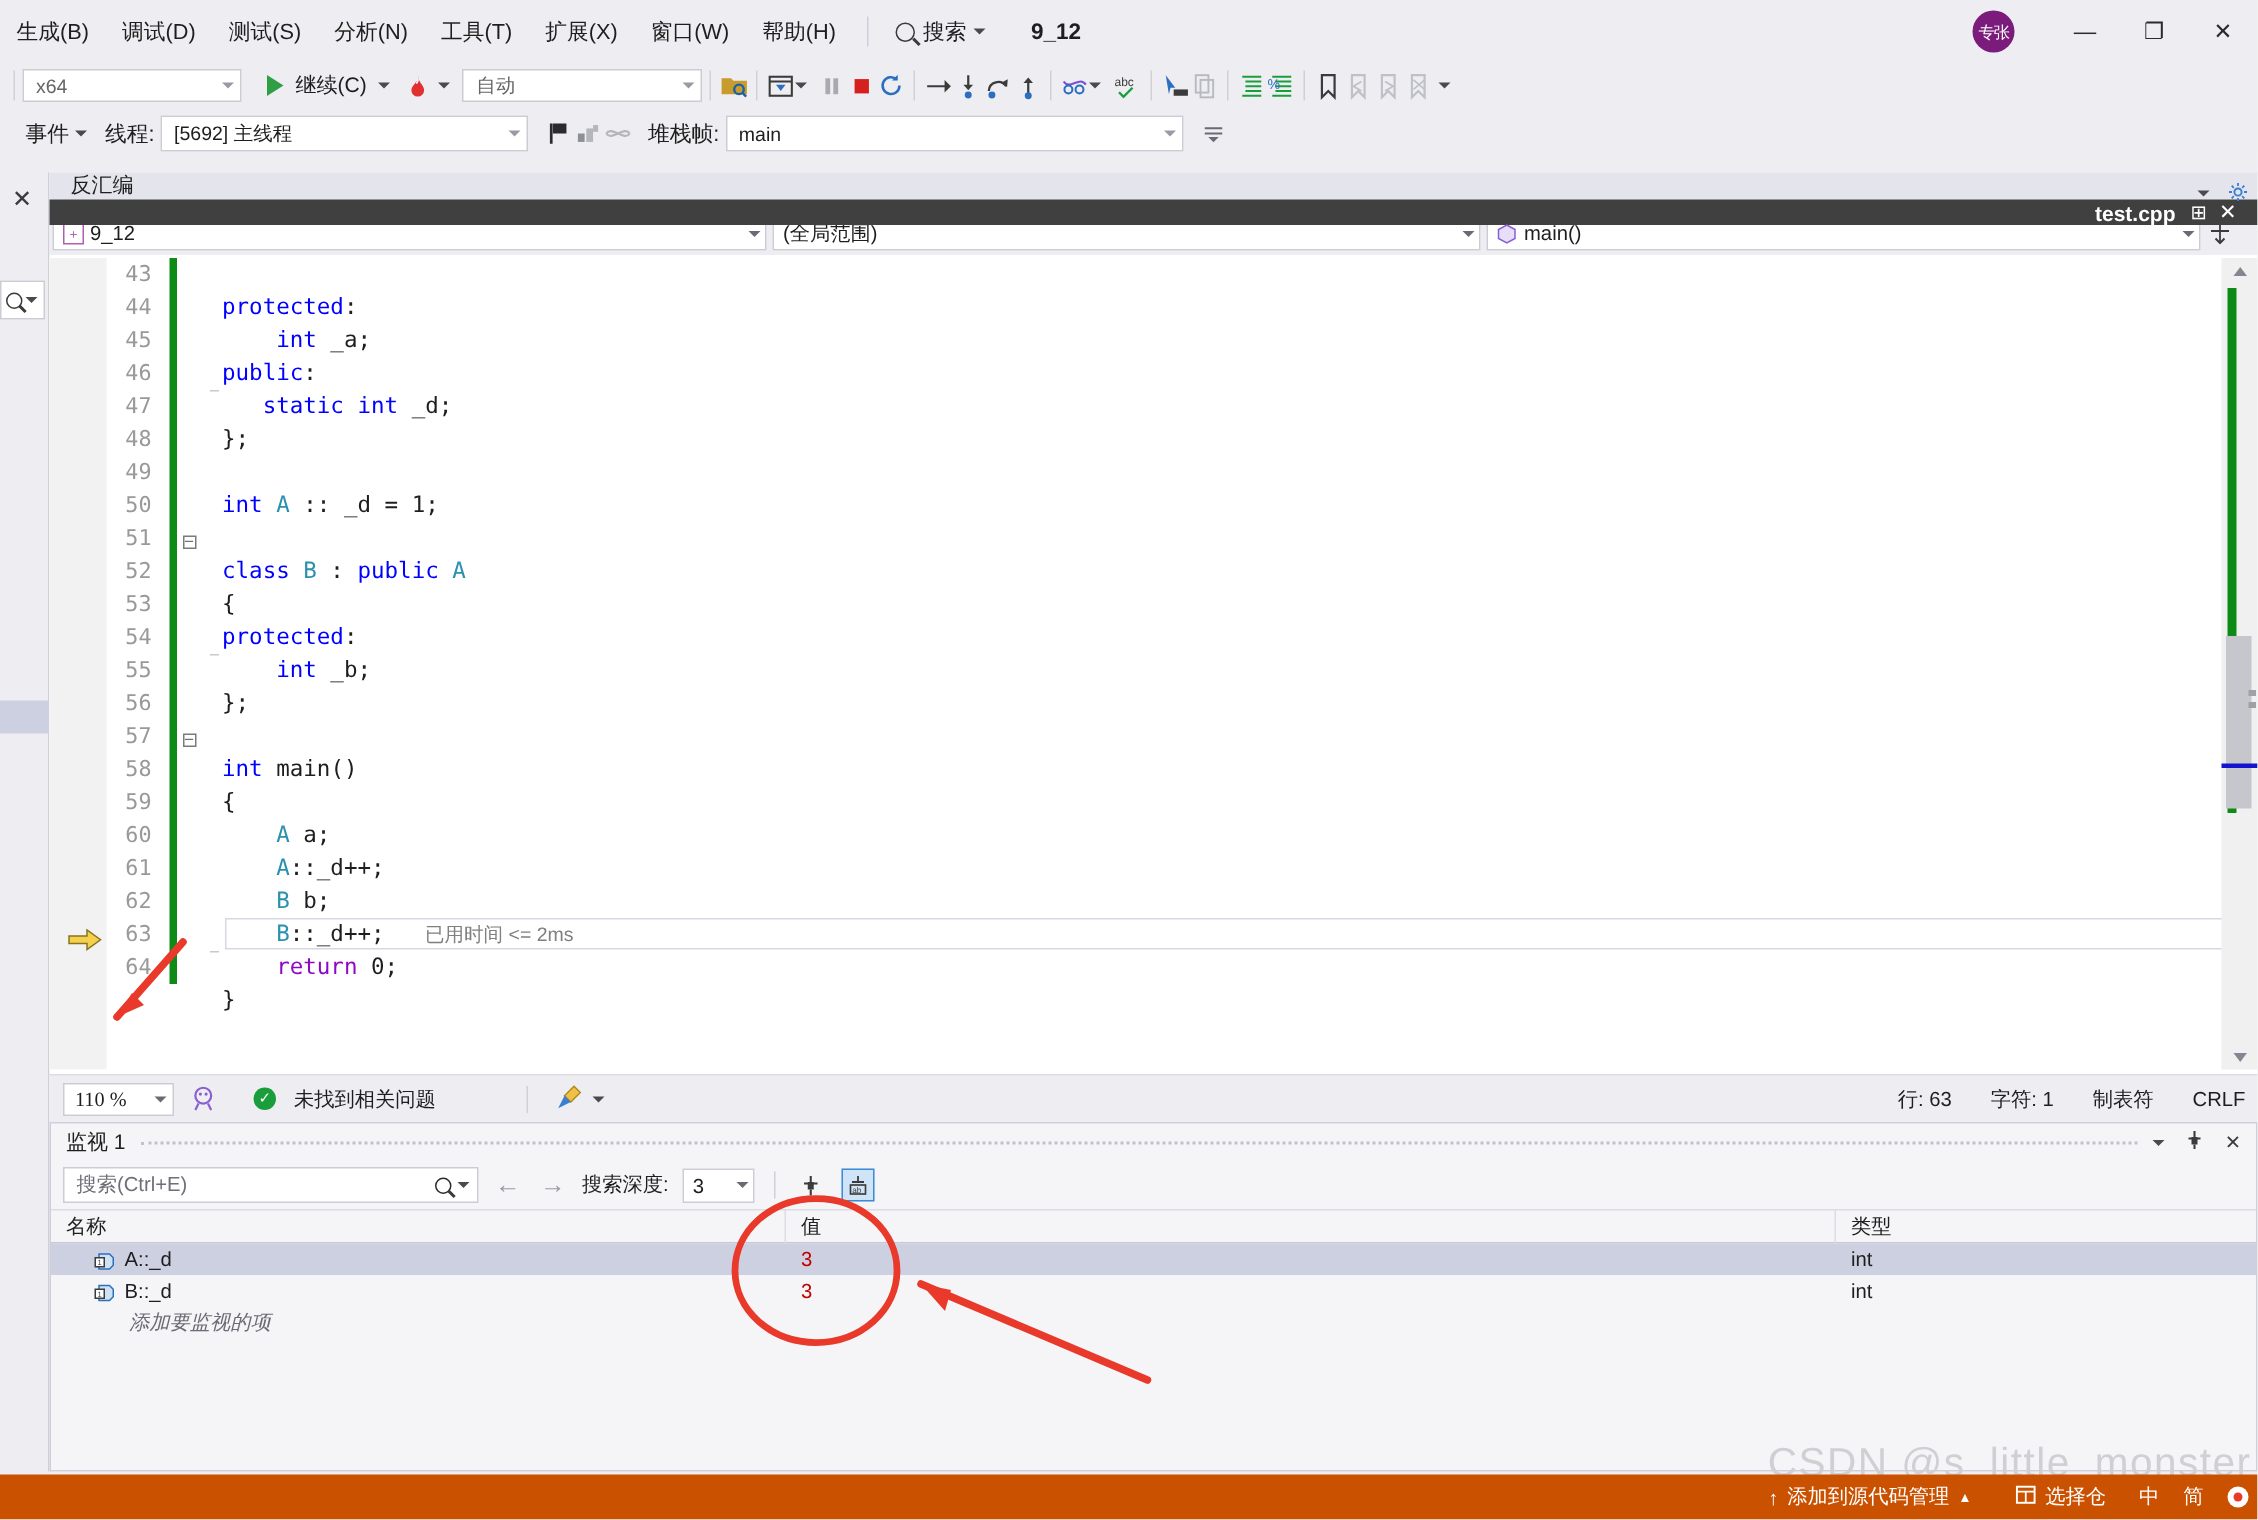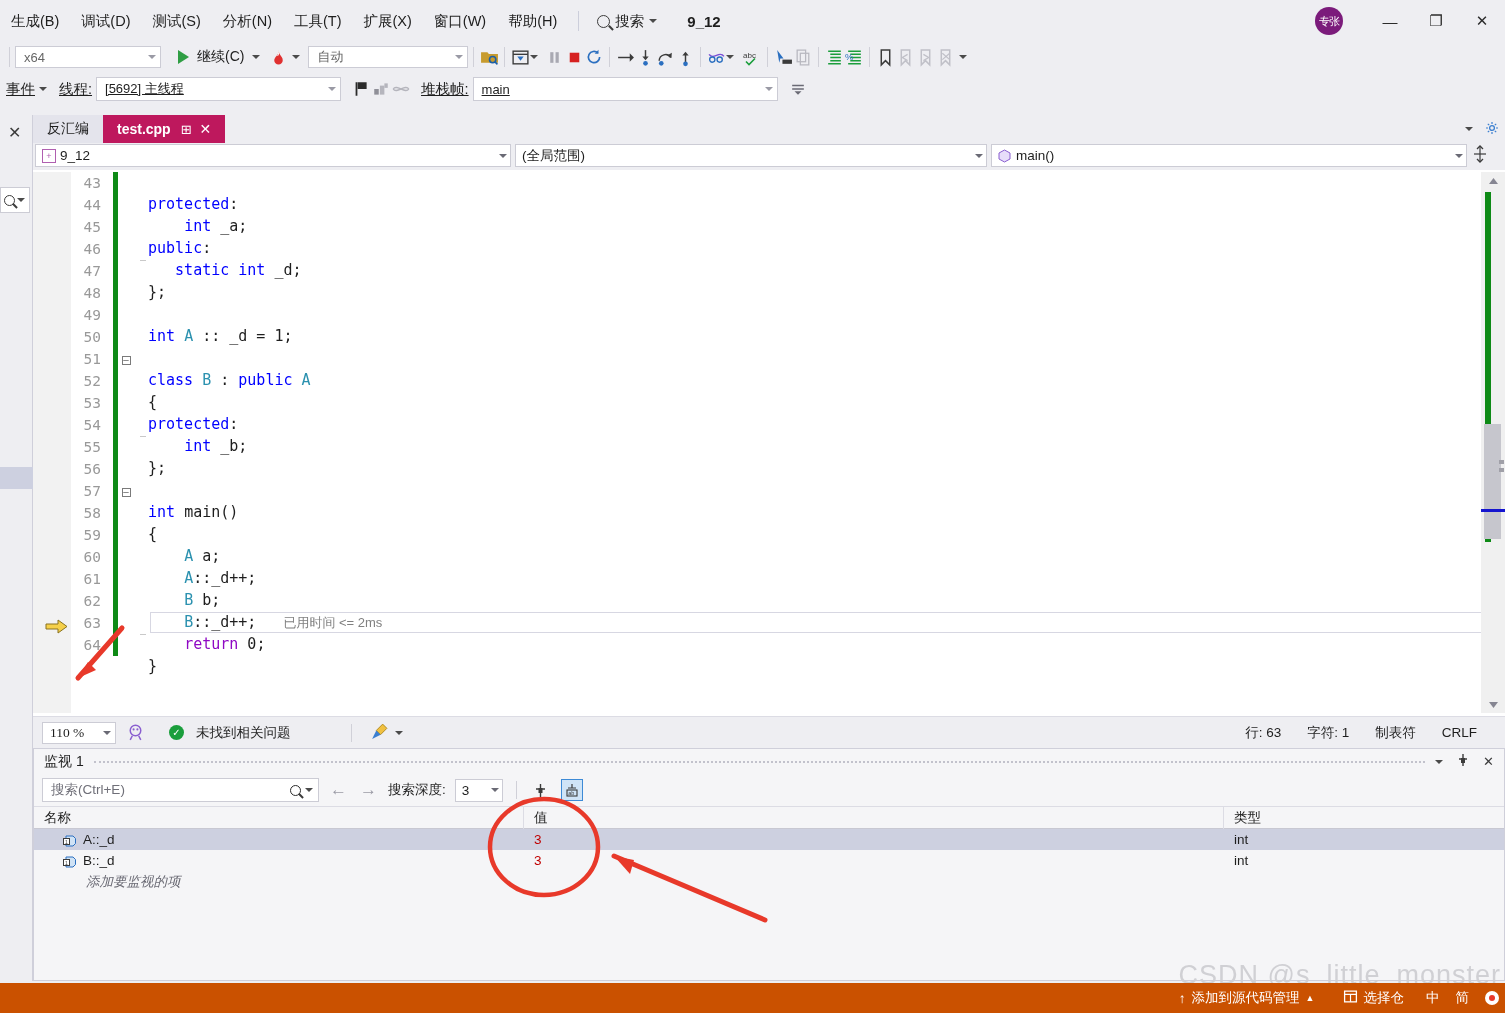--- a/index.html
+++ b/index.html
@@ -56,46 +56,46 @@
   }
   .combo .ar { width:0;height:0;border-left:4px solid transparent;border-right:4px solid transparent;border-top:4px solid #9a9aa5; margin-left:8px; }
   .tb-btn { height:24px; display:flex; align-items:center; gap:4px; padding:0 4px; cursor:default; }
   .play-tri { width:0;height:0;border-left:11px solid #2f9e44;border-top:7px solid transparent;border-bottom:7px solid transparent; }
   .tb-label { font-size:14px; color:#1e1e1e; }
   .icn { width:20px;height:20px;display:inline-flex;align-items:center;justify-content:center; }
 
   
   .toolbar2 {
     position:absolute; left:0; top:73px; width:1505px; height:32px;
-    background:#eeeef2; display:flex; align-items:center; padding-left:2px;text-decoration:underline;
+    background:#eeeef2; display:flex; align-items:center; padding-left:13px;
   }
   .t2-lbl { font-size:14.5px; color:#1e1e1e; margin:0 4px; white-space:nowrap; }
 
   
   .leftstrip {
     position:absolute; left:0; top:115px; width:33px; height:866px;
     background:#eeeef2; border-right:1px solid #cfcfda;
   }
   .ls-x { position:absolute; left:8px; top:8px; font-size:16px; color:#3b3b3b; }
   .ls-find {
     position:absolute; left:0; top:72px; width:30px; height:26px;
     background:#fff; border:1px solid #ccccd5; display:flex; align-items:center; gap:2px; padding-left:3px;
   }
   .ls-sel { position:absolute; left:0; top:352px; width:33px; height:22px; background:#cdd0e0; }
 
   
   .editor-wrap {
     position:absolute; left:33px; top:115px; width:1472px; height:633px; background:#fff;
   }
-  .tabstrip { height:28px; background:#eeeef2; display:flex; align-items:stretch; position:relative; }
+  .tabstrip { height:28px; background:#eeeef2; display:flex; align-items:stretch; position:relative;flex-direction:column; }
   .tab {
     display:flex; align-items:center; padding:0 14px; font-size:14px; background:#eeeef2; color:#1e1e1e;
   }
   .tab.inactive { background:#e4e4ec; }
-  .tab.active { background:#be185d; color:#fff; font-weight:bold; }
+  .tab.active { background:#404040; color:#fff; font-weight:bold;justify-content:flex-end; }
   .tab .pin { margin-left:10px; font-size:13px; font-weight:normal; }
   .tab .cls { margin-left:8px; font-size:14px; font-weight:normal; }
   .tabstrip-right { position:absolute; right:6px; top:0; height:28px; display:flex; align-items:center; gap:12px; color:#4a4a4a; font-size:12px; }
 
   .navbar { height:27px; background:#eeeef2; display:flex; align-items:center; gap:0; padding:0 2px 2px 2px; }
   .navcombo {
     height:23px; background:#fff; border:1px solid #ccccd5; display:flex; align-items:center;
     padding:0 3px 0 6px; font-size:13.5px; color:#1e1e1e; justify-content:space-between;
   }
   .navcombo .ar { width:0;height:0;border-left:4px solid transparent;border-right:4px solid transparent;border-top:4px solid #6a6a75; }
@@ -155,21 +155,21 @@
   }
   .zoom-combo {
     width:74px; height:22px; background:#fff; border:1px solid #ccccd5;
     display:flex; align-items:center; justify-content:space-between; padding:0 4px 0 7px;
     font-size:13.5px; margin-left:9px;font-family:Liberation Serif, serif;
   }
   .greencheck {
     width:15px;height:15px;border-radius:50%;background:#1a9e3c;color:#fff;font-size:10px;
     display:inline-flex;align-items:center;justify-content:center;
   }
-  .st-r { margin-left:auto; display:flex; align-items:center; gap:26px; padding-right:28px; font-size:13.5px; }
+  .st-r { margin-left:auto; display:flex; align-items:center; gap:26px; padding-right:8px; font-size:13.5px; }
 
   
   .watch {
     position:absolute; left:33px; top:748px; width:1472px; height:233px; background:#f5f5f7;
     border:1px solid #cfcfda;
   }
   .watch-title { height:25px; display:flex; align-items:center; padding-left:10px; position:relative; }
   .watch-title .t { font-size:14px; }
   .dots { flex:1; height:1px; margin:0 10px; border-top:2px dotted #c2c2cc; }
   .wt-ctl { display:flex; align-items:center; gap:14px; padding-right:10px; font-size:13px; color:#3b3b3b; }

